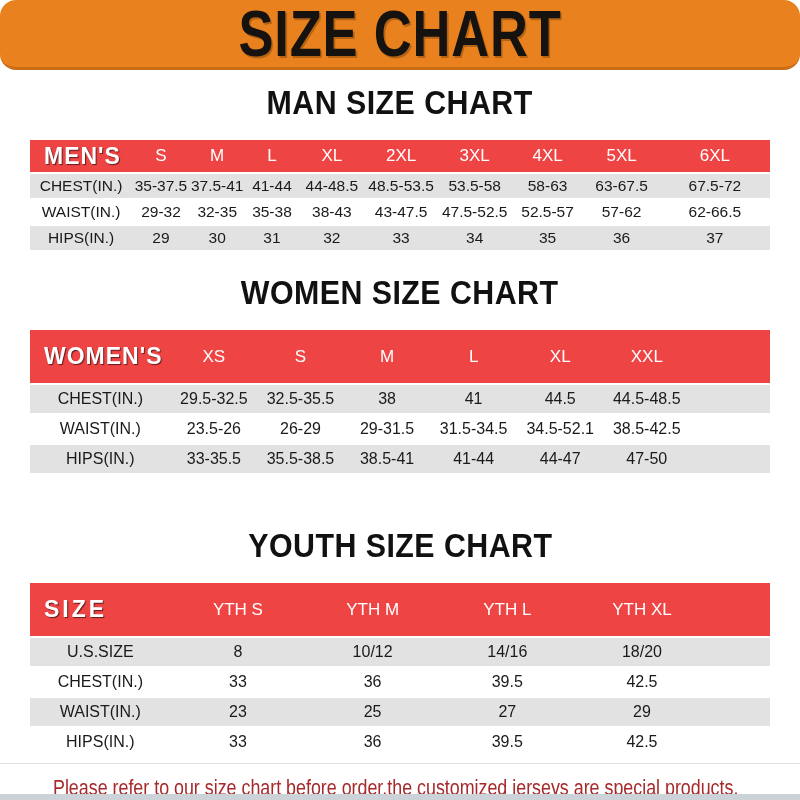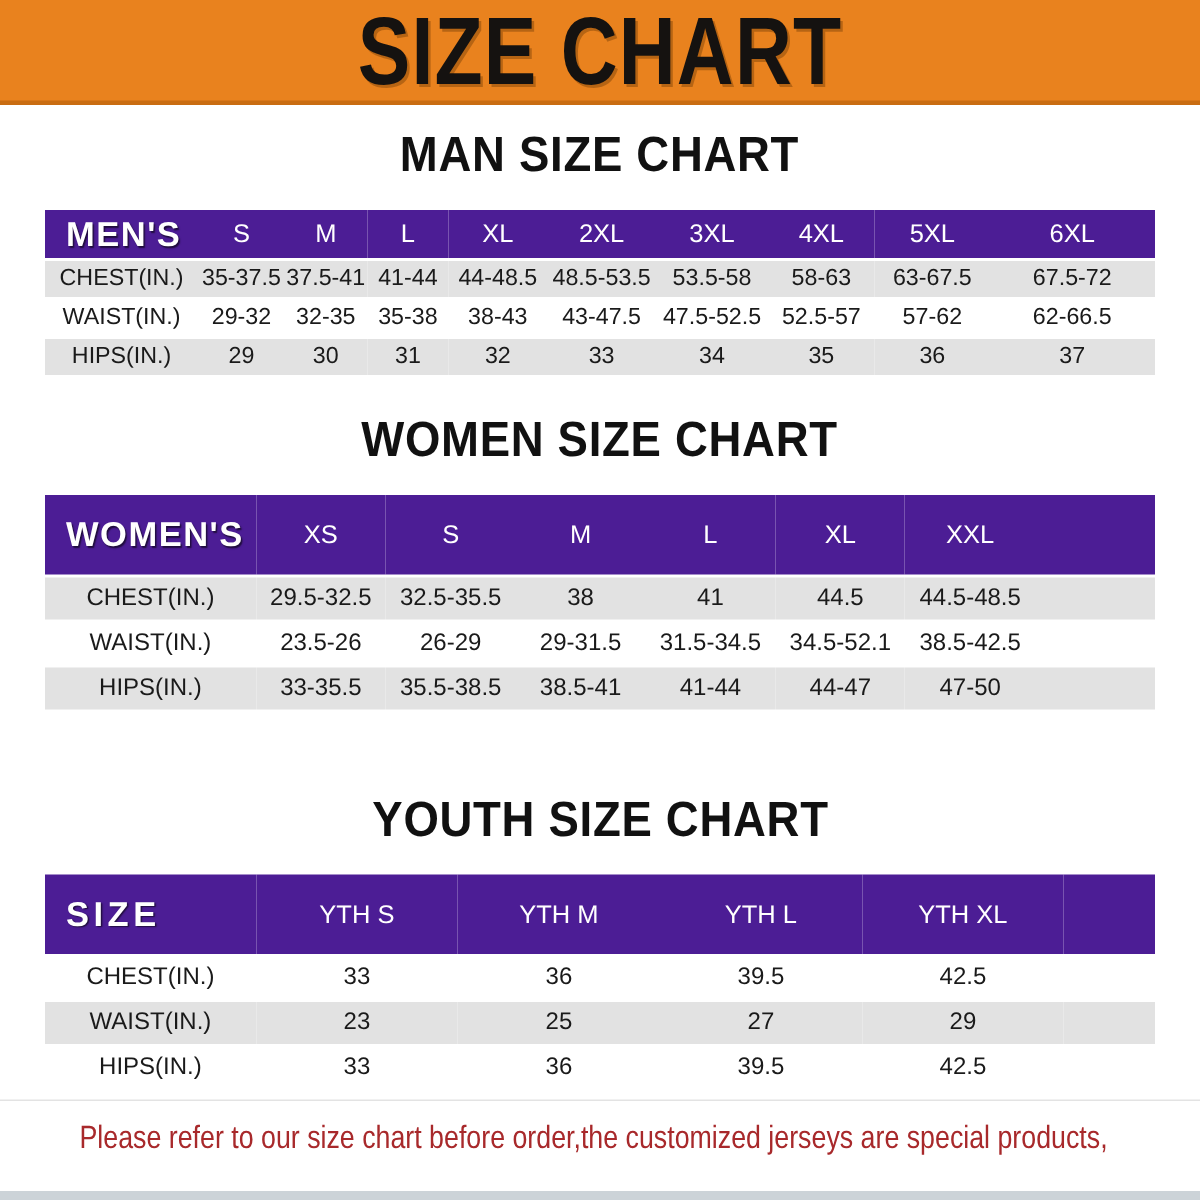--- a/index.html
+++ b/index.html
@@ -1,38 +1,38 @@
 <!DOCTYPE html>
 <html><head>
 <meta charset="utf-8">
 <style>
   * { margin:0; padding:0; box-sizing:border-box; }
   html,body { width:800px; height:800px; background:#ffffff; overflow:hidden;
               font-family:"Liberation Sans", sans-serif; color:#1a1a1a; }
 
   
   .banner { height:70px; background:#E9821E; border-bottom:3px solid #c96d12;
-            display:flex; align-items:center; justify-content:center; }
+            display:flex; align-items:center; justify-content:center;border-radius:16px; }
   .banner-title { font-size:64px; font-weight:bold; color:#151210; line-height:1;
                   display:inline-block; transform:scaleX(0.82);
                   letter-spacing:1px; text-shadow:2px 2px 0 rgba(90,45,0,0.35); }
 
   
   .sec-head { text-align:center; }
   .sec-head .txt { display:inline-block; font-size:33px; font-weight:bold;
                    transform:scaleX(0.92); letter-spacing:0.5px; color:#111; }
   .head-man   { margin-top:14px; }
   .head-women { margin-top:22px; }
   .head-youth { margin-top:52px; }
 
   
   table.size-table { width:740px; margin:16px auto 0 auto; border-collapse:separate;
                      border-spacing:0 2px; table-layout:fixed; }
   .size-table th, .size-table td { text-align:center; white-space:nowrap; overflow:hidden; }
-  .head-row th { background:#4c1d95; color:#ffffff; font-weight:normal; font-size:17px; }
+  .head-row th { background:#ef4444; color:#ffffff; font-weight:normal; font-size:17px; }
   th.title-cell { text-align:left; padding-left:14px; font-size:23px; font-weight:bold;
                   letter-spacing:1px; text-shadow:1px 1px 1px rgba(0,0,0,0.6); }
   .youth th.title-cell { letter-spacing:3px; }
   tr.gray  { background:#E2E2E2; }
   tr.white { background:#ffffff; }
 
   .men  .head-row th { height:32px; }
   .men  tbody tr { height:24px; font-size:15.5px; }
   .women .head-row th, .youth .head-row th { height:53px; }
   .women tbody tr, .youth tbody tr { height:28px; font-size:16px; }
@@ -206,20 +206,28 @@
     <tr class="head-row">
       <th class="title-cell">SIZE</th>
       <th>YTH S</th>
       <th>YTH M</th>
       <th>YTH L</th>
       <th>YTH XL</th>
       <th></th>
     </tr>
   </thead>
   <tbody>
+    <tr class="gray">
+      <td>U.S.SIZE</td>
+      <td>8</td>
+      <td>10/12</td>
+      <td>14/16</td>
+      <td>18/20</td>
+      <td></td>
+    </tr>
     <tr class="white">
       <td>CHEST(IN.)</td>
       <td>33</td>
       <td>36</td>
       <td>39.5</td>
       <td>42.5</td>
       <td></td>
     </tr>
     <tr class="gray">
       <td>WAIST(IN.)</td>

